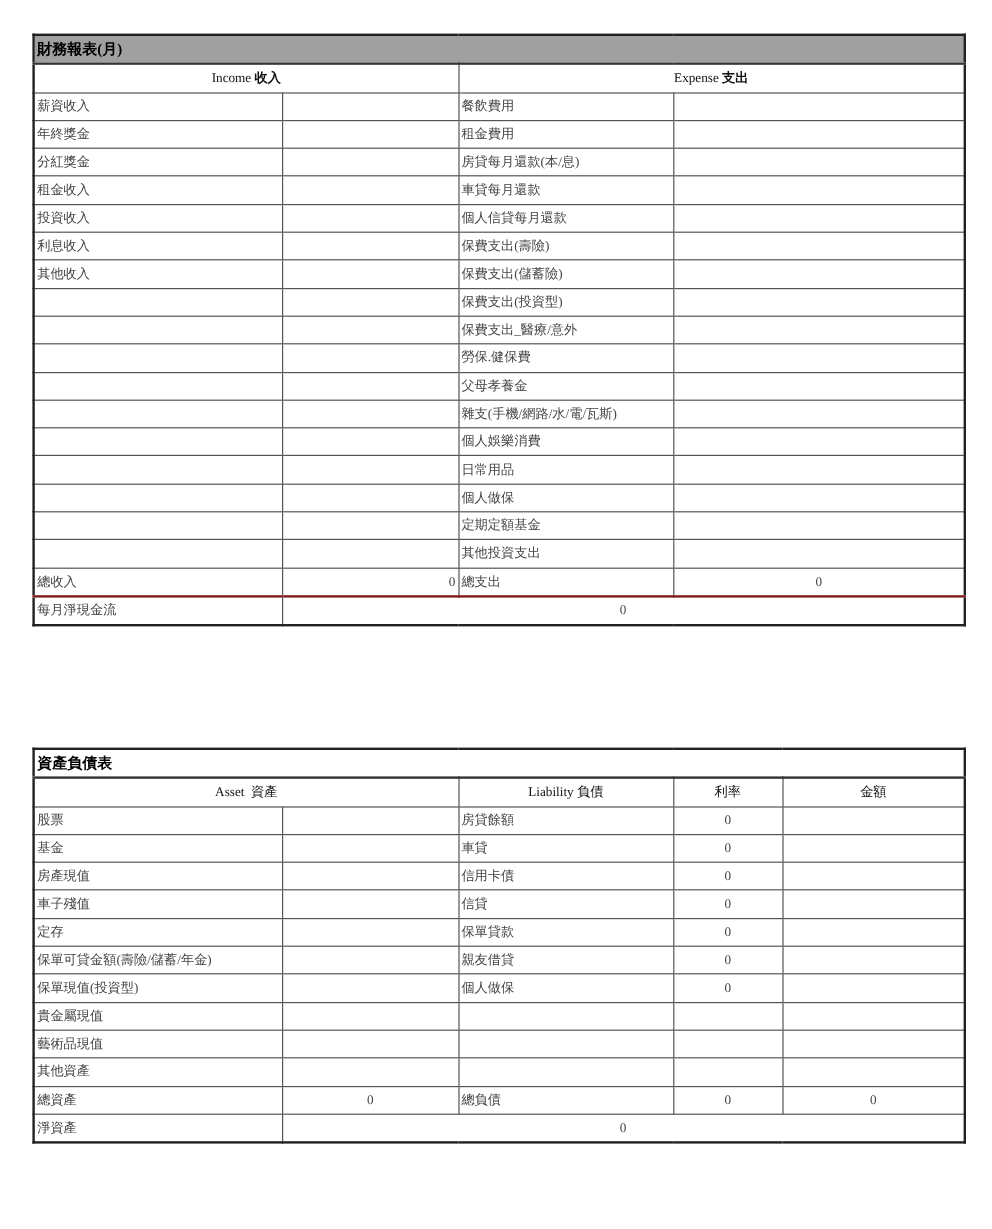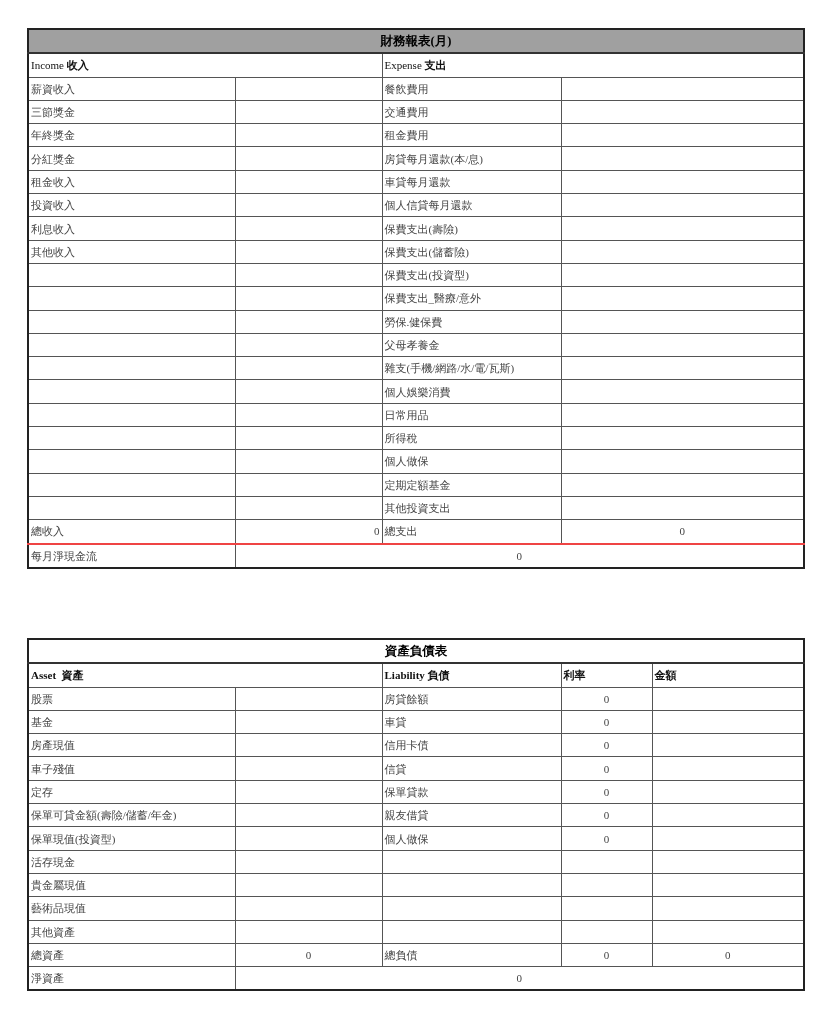--- a/index.html
+++ b/index.html
@@ -1,32 +1,32 @@
 <!DOCTYPE html>
 <html><head>
 <meta charset="utf-8">
 <style>
   html, body { margin: 0; padding: 0; background: #ffffff; }
   body { width: 827px; height: 1024px; position: relative; overflow: hidden;
          font-family: "Liberation Serif", "DejaVu Serif", serif; color: #333; }
   table { position: absolute; left: 27px; width: 776px; border-collapse: collapse;
           table-layout: fixed; border: 2px solid #222; }
   #t1 { top: 28px; }
-  #t2 { top: 638px; }
+  #t2 { top: 623px; }
   td { border: 1px solid #555; height: 22.3px; padding: 0 2px; font-size: 11px;
        line-height: 12px; overflow: hidden; white-space: nowrap; color: #444; }
-  tr.title td { background: #a0a0a0; text-align: center; font-weight: bold; color: #000;
+  tr.title td { background: #a0a0a0; text-align: left; font-weight: bold; color: #000;
                 font-size: 12.5px; border-bottom: 2px solid #333; }
   #t2 tr.title td { background: #ffffff; border-bottom: 2px solid #333; }
-  tr.sub td { text-align: left; color: #111; margin-top: 32px; }
-  #t2 tr.sub td { font-weight: bold; }
+  tr.sub td { text-align: center; color: #111; margin-top: 32px; }
+  #t2 tr.sub td { font-weight: normal; }
   tr.sub td .b { font-weight: bold; }
   td.num { text-align: center; }
   td.rnum { text-align: right; }
-  tr.net td { border-top: 2px solid #ef4444; }
+  tr.net td { border-top: 2px solid #7f1d1d; }
 </style>
 </head>
 <body>
 
 <table id="t1">
   <colgroup>
       <col style="width:207px">
       <col style="width:147px">
       <col style="width:179px">
       <col style="width:243px">
@@ -39,26 +39,20 @@
       <td colspan="2"><span>Income</span> <span class="b">收入</span></td>
       <td colspan="2"><span>Expense</span> <span class="b">支出</span></td>
     </tr>
   <tr>
         <td>薪資收入</td>
         <td></td>
         <td>餐飲費用</td>
         <td></td>
       </tr>
       <tr>
-        <td>三節獎金</td>
-        <td></td>
-        <td>交通費用</td>
-        <td></td>
-      </tr>
-      <tr>
         <td>年終獎金</td>
         <td></td>
         <td>租金費用</td>
         <td></td>
       </tr>
       <tr>
         <td>分紅獎金</td>
         <td></td>
         <td>房貸每月還款(本/息)</td>
         <td></td>
@@ -120,26 +114,20 @@
       <tr>
         <td></td>
         <td></td>
         <td>個人娛樂消費</td>
         <td></td>
       </tr>
       <tr>
         <td></td>
         <td></td>
         <td>日常用品</td>
-        <td></td>
-      </tr>
-      <tr>
-        <td></td>
-        <td></td>
-        <td>所得稅</td>
         <td></td>
       </tr>
       <tr>
         <td></td>
         <td></td>
         <td>個人做保</td>
         <td></td>
       </tr>
       <tr>
         <td></td>
@@ -227,27 +215,20 @@
         <td></td>
       </tr>
       <tr>
         <td>保單現值(投資型)</td>
         <td></td>
         <td>個人做保</td>
         <td class="num">0</td>
         <td></td>
       </tr>
       <tr>
-        <td>活存現金</td>
-        <td></td>
-        <td></td>
-        <td class="num"></td>
-        <td></td>
-      </tr>
-      <tr>
         <td>貴金屬現值</td>
         <td></td>
         <td></td>
         <td class="num"></td>
         <td></td>
       </tr>
       <tr>
         <td>藝術品現值</td>
         <td></td>
         <td></td>

